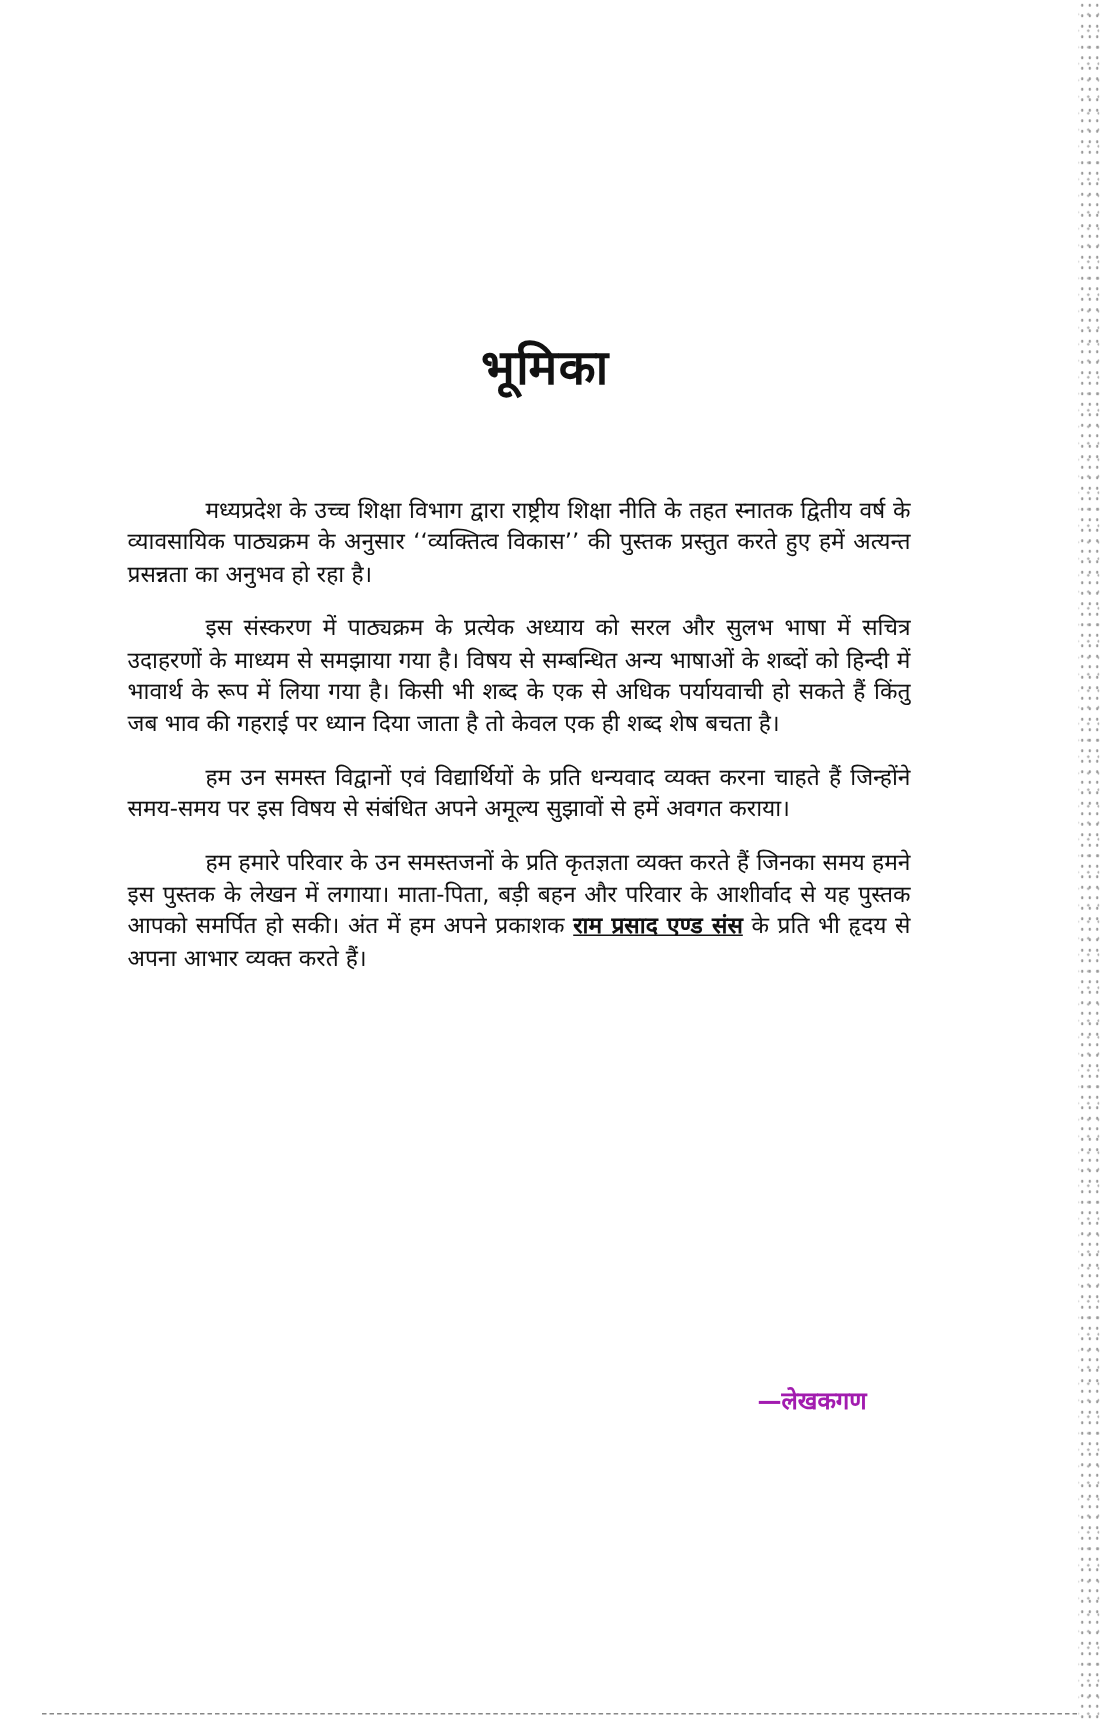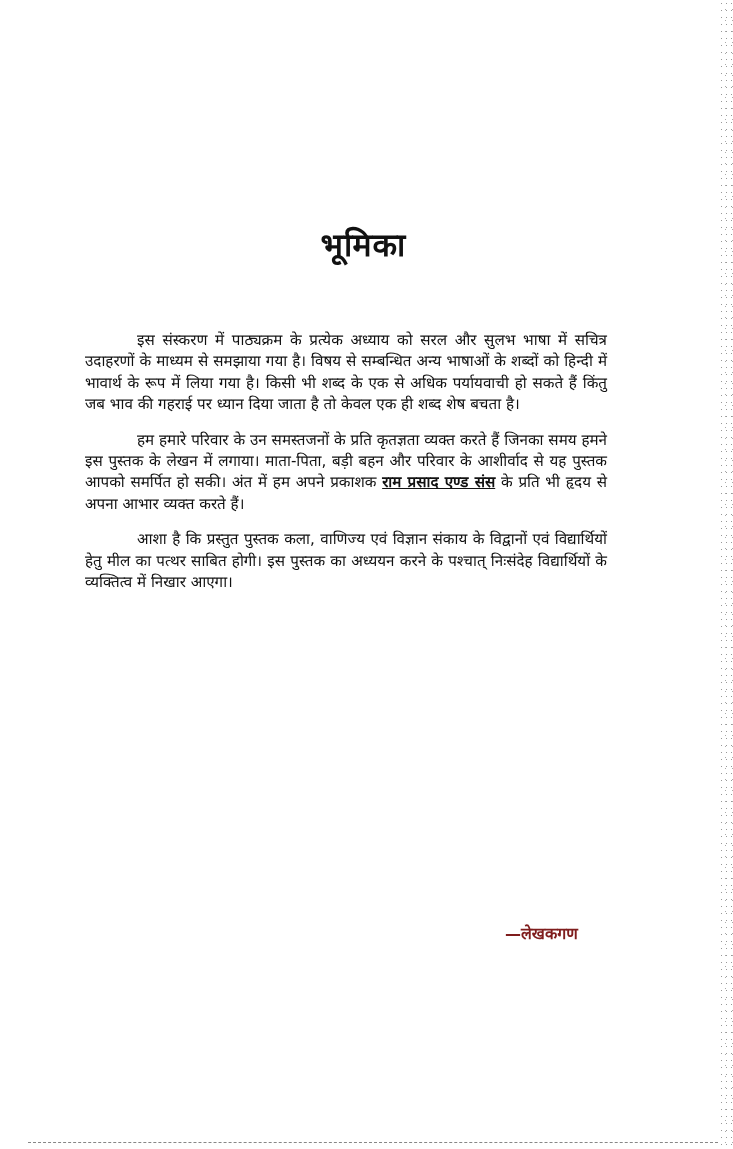--- a/index.html
+++ b/index.html
@@ -75,34 +75,35 @@
     .bold {
       font-weight: bold;
       text-decoration: underline;
     }
     .signature {
       position: absolute;
       left: 505px;
       top: 922px;
       font-size: 16px;
       font-weight: bold;
-      color: #7f1d1d;
+      color: #a21caf;
     }
   </style>
 </head>
 <body>
 
 <div class="page">
 
   <div class="scan-edge"></div>
 
   <h1 class="title" style="margin:0;">भूमिका</h1>
 
   <div class="body-text">
+    <p class="para">मध्यप्रदेश के उच्च शिक्षा विभाग द्वारा राष्ट्रीय शिक्षा नीति के तहत स्नातक द्वितीय वर्ष के व्यावसायिक पाठ्यक्रम के अनुसार ‘‘व्यक्तित्व विकास’’ की पुस्तक प्रस्तुत करते हुए हमें अत्यन्त प्रसन्नता का अनुभव हो रहा है।</p>
     <p class="para">इस संस्करण में पाठ्यक्रम के प्रत्येक अध्याय को सरल और सुलभ भाषा में सचित्र उदाहरणों के माध्यम से समझाया गया है। विषय से सम्बन्धित अन्य भाषाओं के शब्दों को हिन्दी में भावार्थ के रूप में लिया गया है। किसी भी शब्द के एक से अधिक पर्यायवाची हो सकते हैं किंतु जब भाव की गहराई पर ध्यान दिया जाता है तो केवल एक ही शब्द शेष बचता है।</p>
+    <p class="para">हम उन समस्त विद्वानों एवं विद्यार्थियों के प्रति धन्यवाद व्यक्त करना चाहते हैं जिन्होंने समय-समय पर इस विषय से संबंधित अपने अमूल्य सुझावों से हमें अवगत कराया।</p>
     <p class="para"><span>हम हमारे परिवार के उन समस्तजनों के प्रति कृतज्ञता व्यक्त करते हैं जिनका समय हमने इस पुस्तक के लेखन में लगाया। माता-पिता, बड़ी बहन और परिवार के आशीर्वाद से यह पुस्तक आपको समर्पित हो सकी। अंत में हम अपने प्रकाशक </span><span class="bold">राम प्रसाद एण्ड संस</span><span> के प्रति भी हृदय से अपना आभार व्यक्त करते हैं।</span></p>
-    <p class="para tight">आशा है कि प्रस्तुत पुस्तक कला, वाणिज्य एवं विज्ञान संकाय के विद्वानों एवं विद्यार्थियों हेतु मील का पत्थर साबित होगी। इस पुस्तक का अध्ययन करने के पश्चात् निःसंदेह विद्यार्थियों के व्यक्तित्व में निखार आएगा।</p>
   </div>
 
   <div class="signature">—लेखकगण</div>
 
   <div class="bottom-rule"></div>
 </div>
 
 </body></html>

